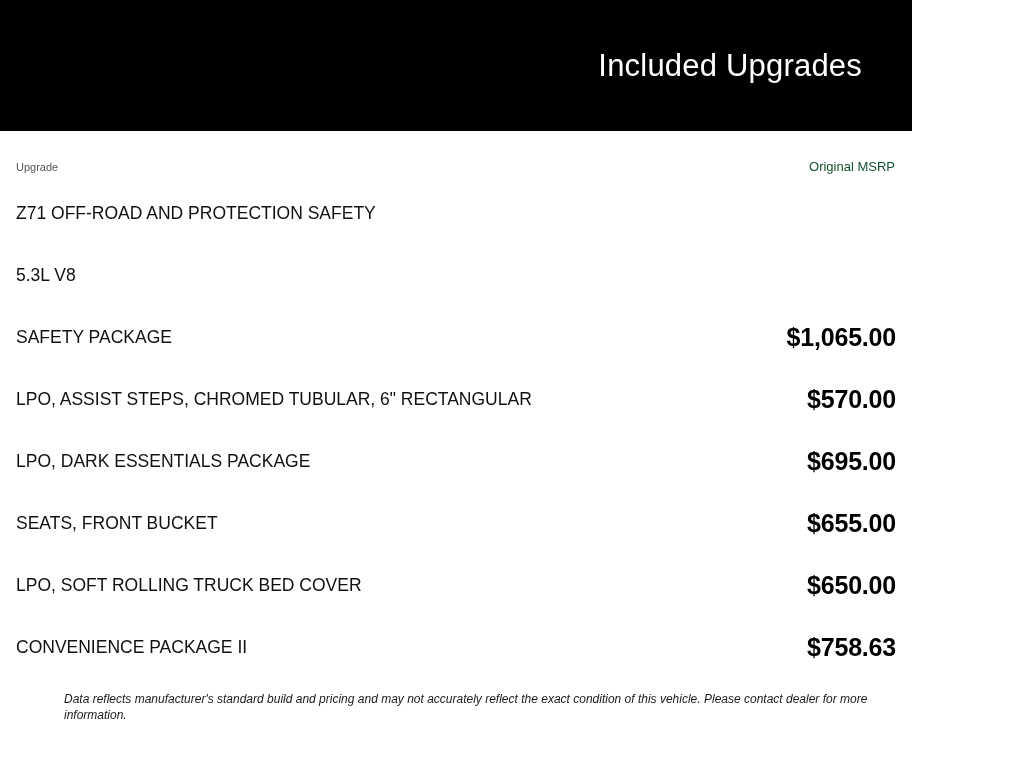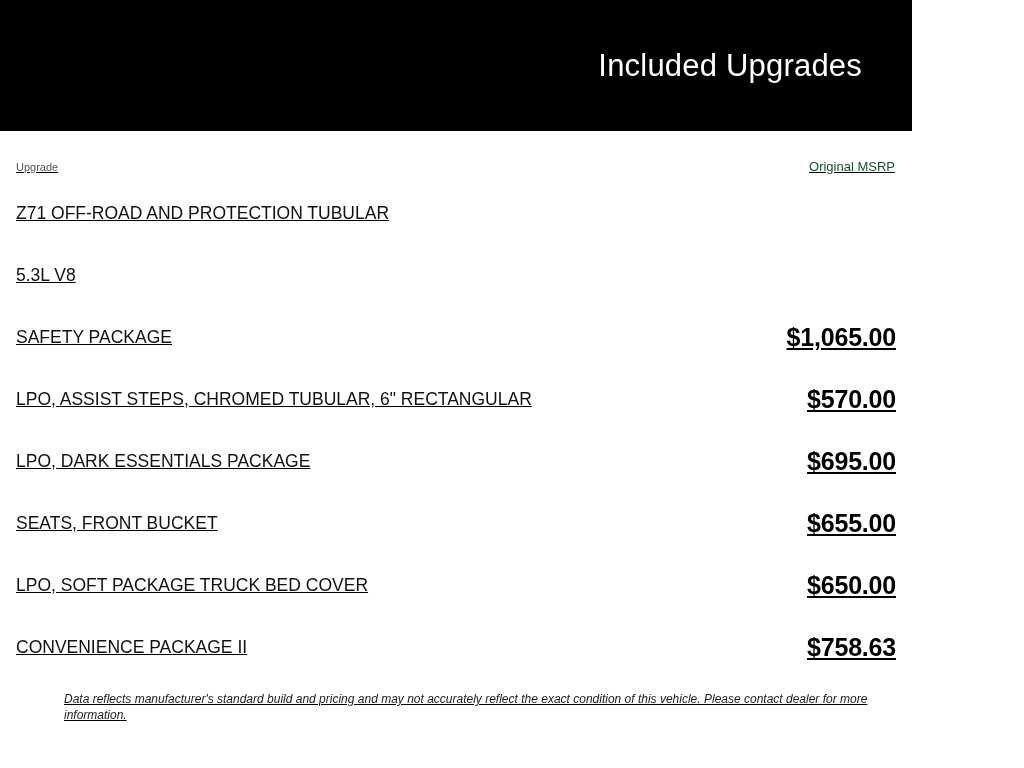--- a/index.html
+++ b/index.html
@@ -11,21 +11,20 @@
     background: #ffffff;
     font-family: "Liberation Sans", sans-serif;
     -webkit-font-smoothing: antialiased;
   }
   .page {
     width: 912px;
     height: 768px;
     position: relative;
     background: #ffffff;
     overflow: hidden;
-    text-decoration: underline;
   }
   .header {
     width: 100%;
     height: 131px;
     background: #000000;
     display: flex;
     align-items: center;
     justify-content: flex-end;
     padding-right: 50px;
   }
@@ -101,21 +100,21 @@
   <div class="content">
 
     <div class="col-head">
       <div class="upgrade-head">Upgrade</div>
       <div class="msrp-head">Original MSRP</div>
     </div>
 
     <div class="rows">
 
       <div class="row">
-        <div class="row-name">Z71 OFF-ROAD AND PROTECTION TUBULAR</div>
+        <div class="row-name">Z71 OFF-ROAD AND PROTECTION SAFETY</div>
       </div>
 
       <div class="row">
         <div class="row-name">5.3L V8</div>
       </div>
 
       <div class="row">
         <div class="row-name">SAFETY PACKAGE</div>
         <div class="row-price">$1,065.00</div>
       </div>
@@ -129,21 +128,21 @@
         <div class="row-name">LPO, DARK ESSENTIALS PACKAGE</div>
         <div class="row-price">$695.00</div>
       </div>
 
       <div class="row">
         <div class="row-name">SEATS, FRONT BUCKET</div>
         <div class="row-price">$655.00</div>
       </div>
 
       <div class="row">
-        <div class="row-name">LPO, SOFT PACKAGE TRUCK BED COVER</div>
+        <div class="row-name">LPO, SOFT ROLLING TRUCK BED COVER</div>
         <div class="row-price">$650.00</div>
       </div>
 
       <div class="row">
         <div class="row-name">CONVENIENCE PACKAGE II</div>
         <div class="row-price">$758.63</div>
       </div>
 
     </div>
 

